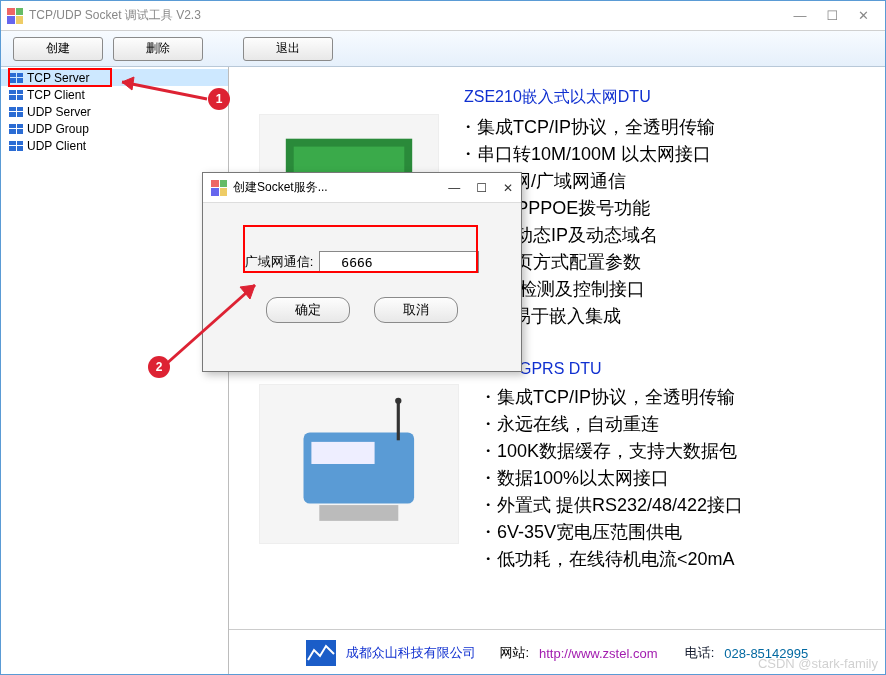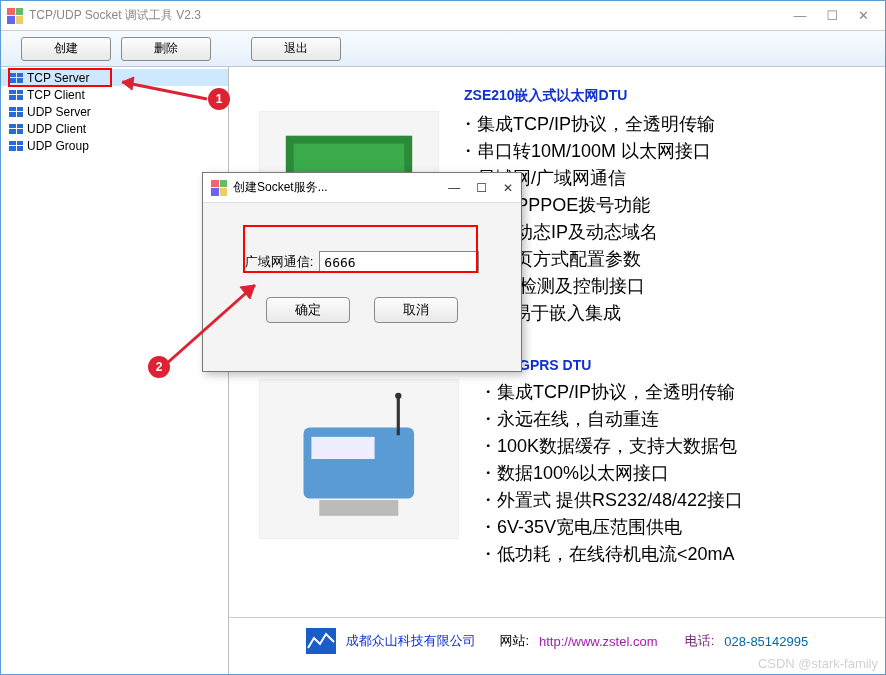--- a/index.html
+++ b/index.html
@@ -4,57 +4,57 @@
 <style>
 * { box-sizing: border-box; font-family: "Microsoft YaHei", SimSun, sans-serif; }
 body { margin: 0; background: #fff; width: 886px; height: 675px; position: relative; overflow: hidden; }
 .window { width: 886px; height: 675px; border: 1px solid #5a9bd5; display: flex; flex-direction: column; background: #fff; justify-content: space-between; }
 .titlebar { height: 30px; background: #fff; display: flex; align-items: center; padding: 0 6px; border-bottom: 1px solid #d0d0d0; }
 .titlebar-icon { width: 16px; height: 16px; margin-right: 6px; display: grid; grid-template-columns: 1fr 1fr; grid-template-rows: 1fr 1fr; gap: 1px; }
 .titlebar-icon span:nth-child(1){background:#e66;} .titlebar-icon span:nth-child(2){background:#6b6;} .titlebar-icon span:nth-child(3){background:#66e;} .titlebar-icon span:nth-child(4){background:#ec6;}
 .titlebar-text { font-size: 12px; color: #888; flex: 1; }
 .win-controls { display: flex; gap: 20px; padding-right: 10px; color: #888; font-size: 13px; }
 .win-btn { cursor: pointer; }
-.toolbar { height: 36px; background: linear-gradient(#f7fbff,#e6f0fb); border-bottom: 1px solid #b8c8d8; display: flex; align-items: center; padding: 0 20px; gap: 10px; }
+.toolbar { height: 36px; background: linear-gradient(#f7fbff,#e6f0fb); border-bottom: 1px solid #b8c8d8; display: flex; align-items: center; padding: 0 12px; gap: 10px; }
 .tool-btn { width: 90px; height: 24px; background: linear-gradient(#fdfdfd,#e8e8e8); border: 1px solid #8a8a8a; border-radius: 3px; font-size: 12px; cursor: pointer; }
 .body { flex: 1; display: flex; min-height: 0; }
 .sidebar { width: 228px; border-right: 1px solid #bcbcbc; background: #fff; padding: 2px 0; }
 .tree-item { display: flex; align-items: center; height: 17px; font-size: 12px; padding-left: 8px; cursor: pointer; gap: 4px; }
 .tree-item.selected { background: #cde8ff; }
 .tree-icon { width: 14px; height: 10px; display: grid; grid-template-columns: 1fr 1fr; grid-template-rows: 1fr 1fr; gap: 1px; }
 .tree-icon span { background:#2b6cd4; }
 .content { flex: 1; overflow: hidden; position: relative; padding: 20px 30px; font-size: 13px; color: #000; }
 .product { margin-bottom: 30px; }
-.product-head { color: #1030d0; font-weight: bold; margin-bottom: 6px; margin-left: 205px; font-size: 14px; }
+.product-head { color: #1030d0; font-weight: normal; margin-bottom: 6px; margin-left: 205px; font-size: 16px; }
 .product-body { display: flex; gap: 20px; }
 .product-img { width: 180px; height: 160px; background: #f5f5f5; display:flex; align-items:center; justify-content:center; font-size:10px; color:#aaa; border:1px solid #eee; }
 .bullets { font-size: 18px; line-height: 1.5; }
 .bullets div::before { content:"・"; }
-.footer { position:absolute; bottom: 20px; left:0; right:0; border-top:1px solid #ccc; padding-top:10px; display:flex; align-items:center; justify-content:center; gap:10px; font-size:13px; }
+.footer { position:absolute; bottom: 8px; left:0; right:0; border-top:1px solid #ccc; padding-top:10px; display:flex; align-items:center; justify-content:center; gap:10px; font-size:13px; }
 .footer-logo { width:30px; height:26px; background:#1b5dc8; }
 .footer a { color:#a21caf; text-decoration:none; }
 .watermark { position:absolute; bottom:4px; right:8px; color:rgba(120,120,120,.35); font-size:13px; }
 
 
 .annot-box1 { position:absolute; left:8px; top:68px; width:104px; height:19px; border:2px solid #ff0000; pointer-events:none; }
 .annot-box2 { position:absolute; left:243px; top:225px; width:235px; height:48px; border:2px solid #ff0000; pointer-events:none; }
 .badge { position:absolute; width:22px; height:22px; border-radius:50%; background:#d23; color:#fff; font-size:12px; display:flex; align-items:center; justify-content:center; font-weight:bold; }
 .arrow { position:absolute; stroke:#d23; fill:#d23; }
 
 
 .dialog { position:absolute; left:202px; top:172px; width:320px; height:200px; background:#f4f4f4; border:1px solid #777; box-shadow:3px 3px 8px rgba(0,0,0,.25); display:flex; flex-direction:column; }
 .dlg-title { height:30px; display:flex; align-items:center; padding:4px 8px; background:#fff; border-bottom:1px solid #ddd; font-size:12px;}
 .dlg-title .titlebar-icon{margin-right:6px;}
 .dlg-title-text{flex:1;}
 .dlg-controls{display:flex;gap:16px;color:#333;font-size:12px;}
 .dlg-body{flex:1; display:flex; flex-direction:column; align-items:center; justify-content:center; gap:24px;}
 .dlg-row{display:flex;align-items:center;gap:6px;font-size:13px;}
-.dlg-row input{width:160px;height:22px;border:1px solid #888;background:#fff;font-size:13px;padding:0 4px;font-family:monospace;}
+.dlg-row input{width:160px;height:22px;border:1px solid #888;background:#fff;font-size:13px;padding:0 21px;font-family:monospace;}
 .dlg-btns{display:flex;gap:24px;}
-.dlg-btn{width:84px;height:26px;background:linear-gradient(#fdfdfd,#e8e8e8);border:1px solid #8a8a8a;border-radius:4px;font-size:13px;cursor:pointer;}
+.dlg-btn{width:84px;height:26px;background:linear-gradient(#fdfdfd,#e8e8e8);border:1px solid #8a8a8a;border-radius:11px;font-size:13px;cursor:pointer;}
 .product-img svg{max-width:100%;max-height:100%;}
 </style>
 </head>
 <body>
 
 <div class="window">
   <div class="titlebar">
     <div class="titlebar-icon">
         <span></span>
         <span></span>
@@ -105,30 +105,30 @@
           </span>
         <span>UDP Server</span>
       </div>
       <div class="tree-item">
         <span class="tree-icon">
             <span></span>
             <span></span>
             <span></span>
             <span></span>
           </span>
+        <span>UDP Group</span>
+      </div>
+      <div class="tree-item">
+        <span class="tree-icon">
+            <span></span>
+            <span></span>
+            <span></span>
+            <span></span>
+          </span>
         <span>UDP Client</span>
-      </div>
-      <div class="tree-item">
-        <span class="tree-icon">
-            <span></span>
-            <span></span>
-            <span></span>
-            <span></span>
-          </span>
-        <span>UDP Group</span>
       </div>
     </div>
 
     <div class="content">
       <div class="product">
         <div class="product-head">ZSE210嵌入式以太网DTU</div>
         <div class="product-body">
           <div class="product-img">
             <svg viewBox="0 0 100 100">
                 <rect x="10" y="15" width="80" height="60" fill="#2a8a3a"></rect>
@@ -177,21 +177,21 @@
         <div class="footer-logo">
           <svg viewBox="0 0 30 26">
               <polyline points="2,20 8,10 14,16 20,6 28,14" stroke="#fff" fill="none" stroke-width="2"></polyline>
             </svg>
         </div>
         <span style="color:#1030d0">成都众山科技有限公司</span>
         &nbsp;
         <span>网站:</span>
         <a href="#">http://www.zstel.com</a>
         &nbsp;&nbsp;
-        <span style="color:#701a75">电话:</span>
+        <span style="color:#0f172a">电话:</span>
         <span style="color:#0369a1">028-85142995</span>
       </div>
     </div>
   </div>
 </div>
 
 <div class="dialog">
   <div class="dlg-title">
     <div class="titlebar-icon">
         <span></span>

